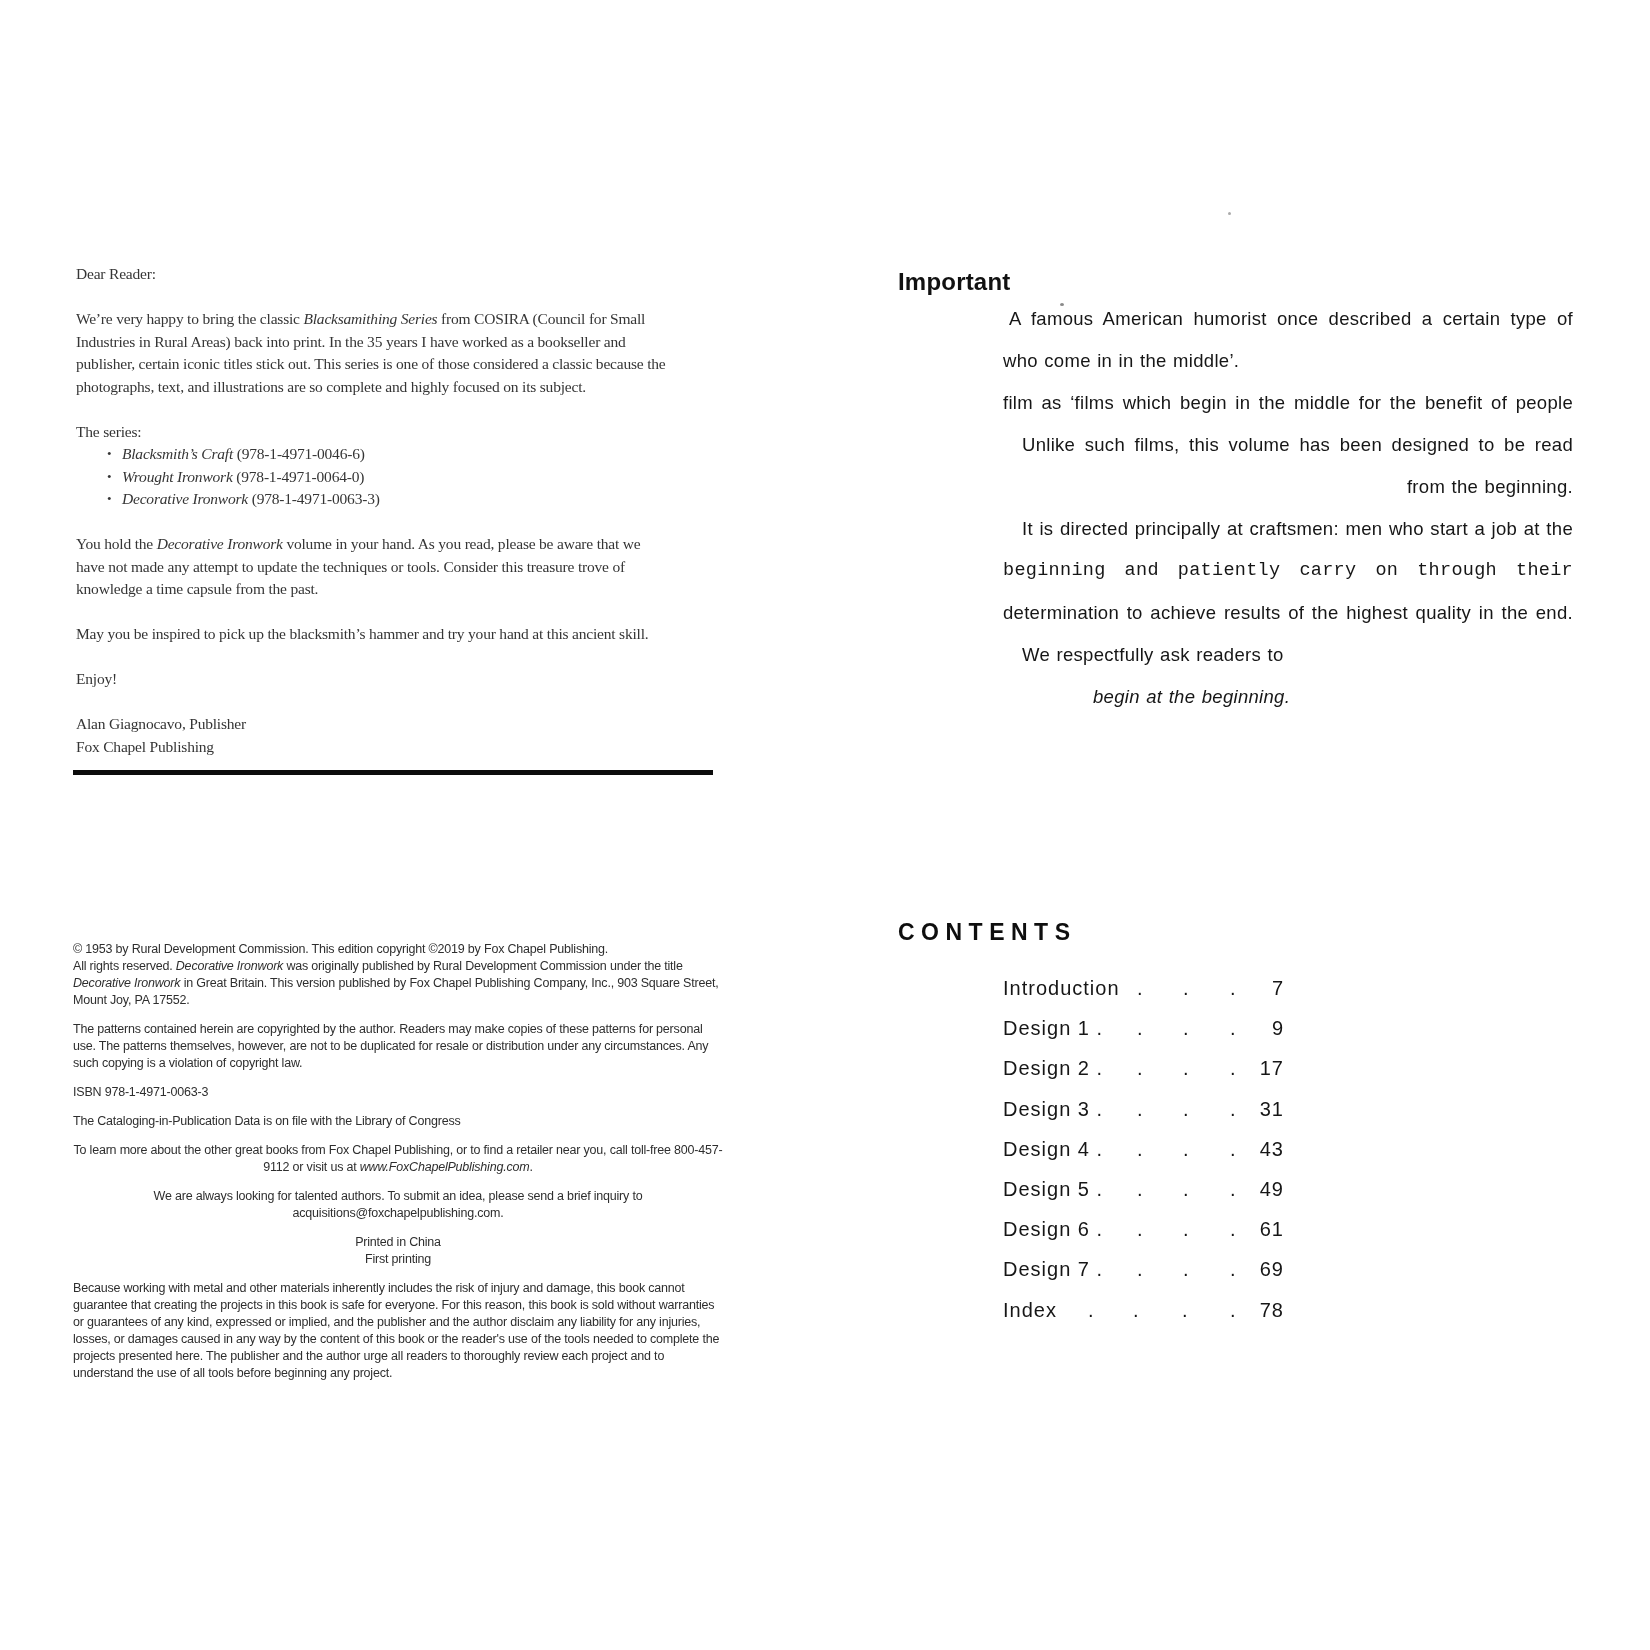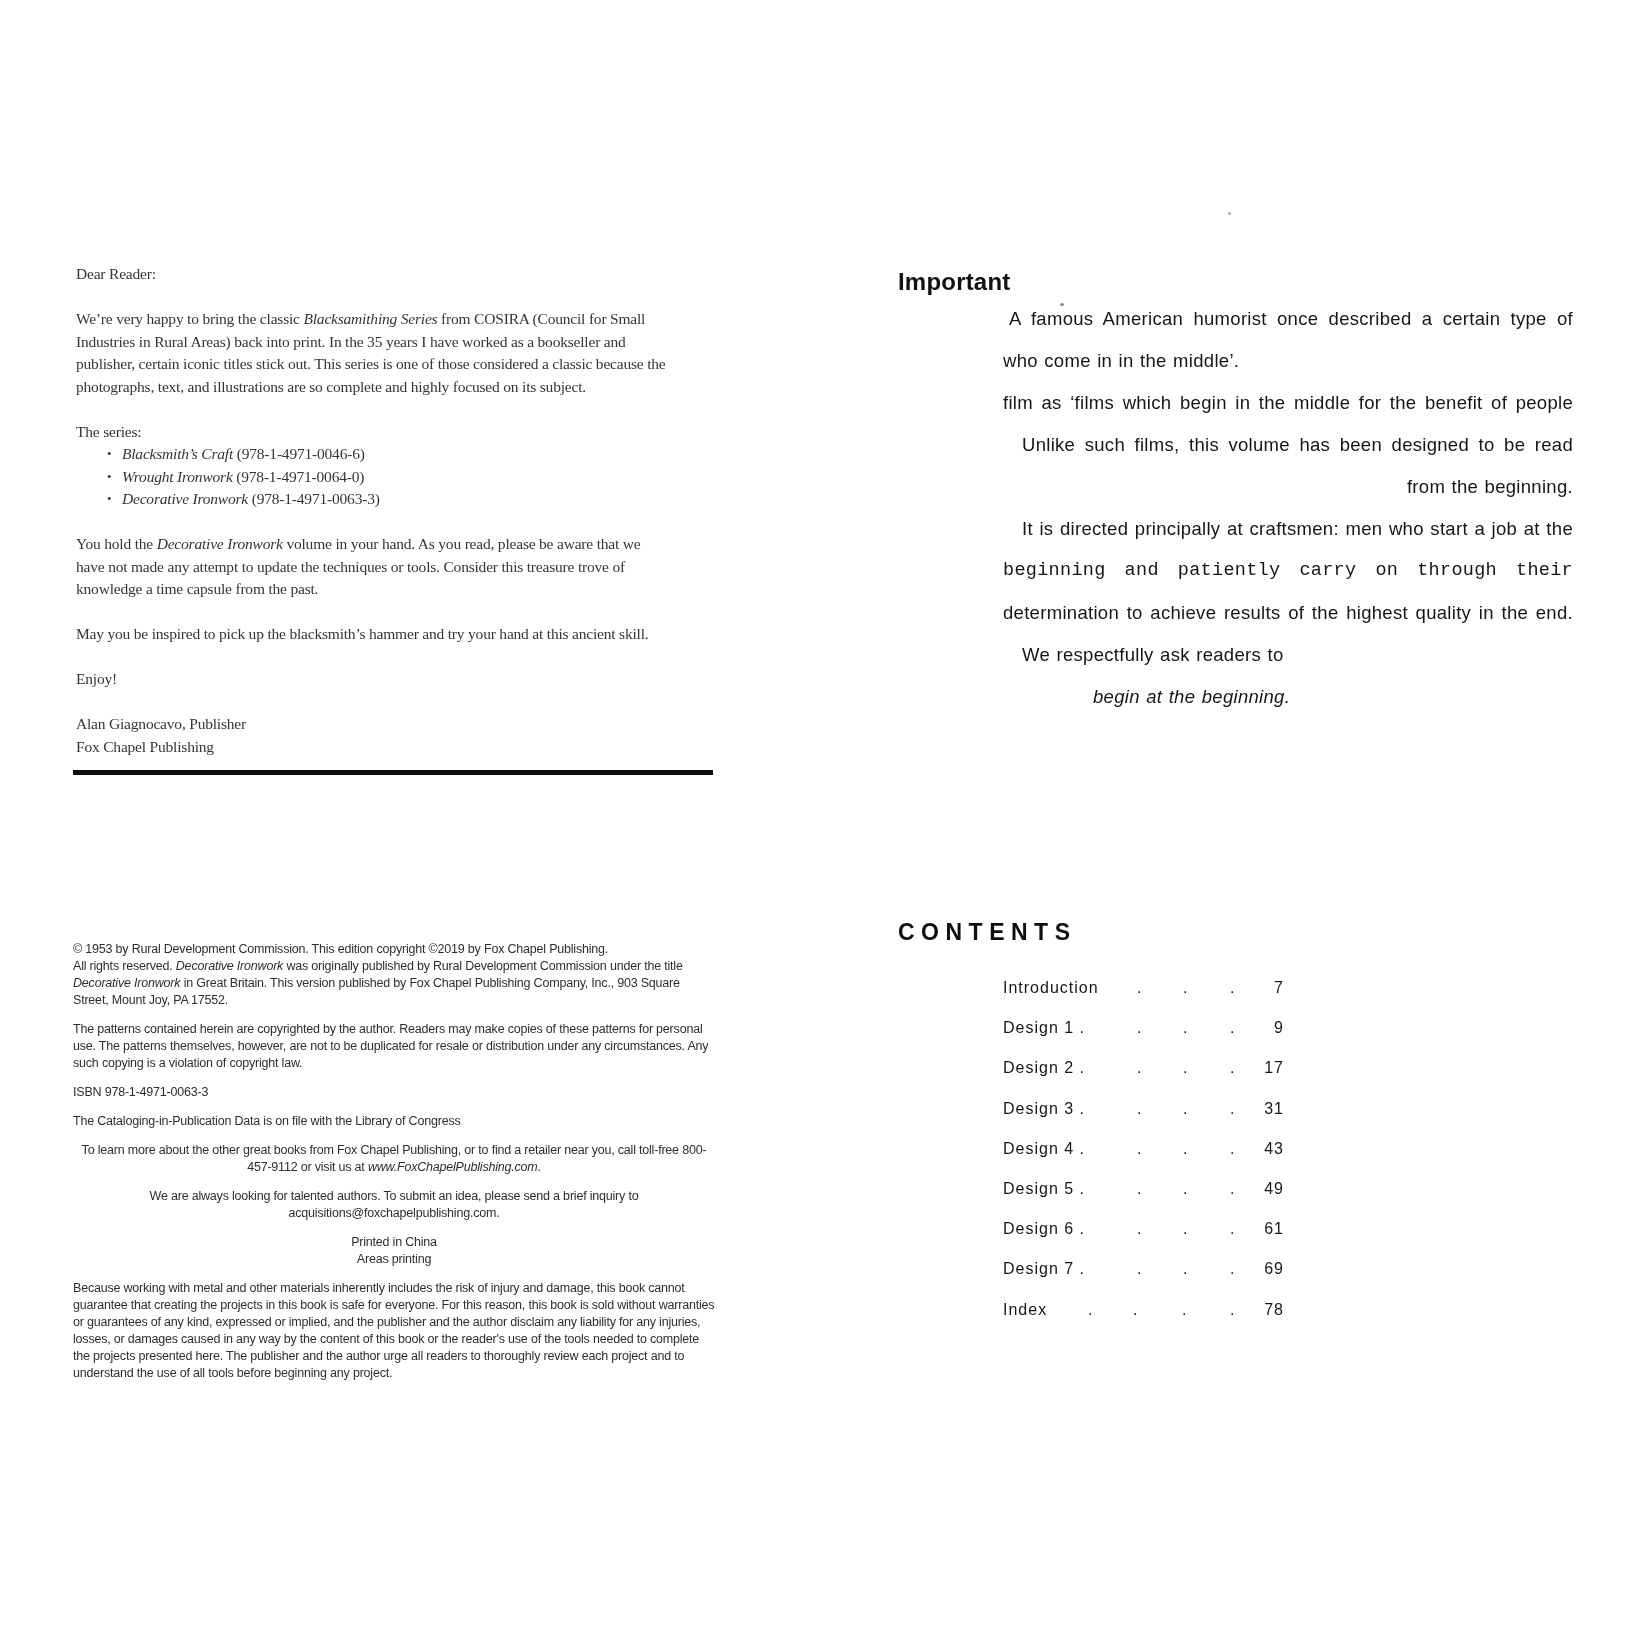--- a/index.html
+++ b/index.html
@@ -30,21 +30,21 @@
     position:absolute;left:73px;top:770px;width:640px;height:4.5px;
     background:#0c0c0c;
   }
 
   
   .colophon{
     position:absolute;left:73px;top:941px;width:650px;
     font-size:12.5px;line-height:17px;letter-spacing:-0.2px;
     color:#2e2e2e;
   }
-  .colophon p{margin:0 8px 12px 0;}
+  .colophon p{margin:0 0 12px 0;}
   .colophon p.tight{margin-bottom:0;}
   .colophon p.center{text-align:center;}
 
   
   .important-heading{
     position:absolute;left:898px;top:268px;margin:0;
     font-size:24px;font-weight:bold;color:#111;
     letter-spacing:0.2px;
   }
   .important-body{
@@ -56,21 +56,21 @@
   .important-body .bl.justify{text-align:justify;text-align-last:justify;}
   .important-body .bl.italic{font-style:italic;}
 
   
   .contents-heading{
     position:absolute;left:898px;top:919px;margin:0;
     font-size:23px;font-weight:bold;letter-spacing:6.5px;color:#0e0e0e;
   }
   .toc{
     position:absolute;left:1003px;top:968px;width:281px;
-    font-size:16px;letter-spacing:1px;color:#161616;
+    font-size:20px;letter-spacing:1px;color:#161616;
   }
   .toc .row{position:relative;height:40.2px;line-height:40.2px;}
   .toc .row .lbl{position:absolute;left:0;top:0;white-space:nowrap;}
   .toc .row .dot{position:absolute;top:0;}
   .toc .row .pg{position:absolute;right:0;top:0;}
 
   
   .artifact{position:absolute;border-radius:50%;}
   .a1{left:1060px;top:303px;width:4px;height:3px;background:#8a8a8a;}
   .a2{left:1228px;top:212px;width:3px;height:3px;background:#ababab;}
@@ -108,21 +108,21 @@
     <div class="rule"></div>
     <div id="colophon" class="colophon">
         <p class="tight"><span>© 1953 by Rural Development Commission. This edition copyright ©2019 by Fox Chapel Publishing.</span></p>
         <p><span>All rights reserved. </span><span class="it">Decorative Ironwork</span><span> was originally published by Rural Development Commission under the title </span><span class="it">Decorative Ironwork</span><span> in Great Britain. This version published by Fox Chapel Publishing Company, Inc., 903 Square Street, Mount Joy, PA 17552.</span></p>
         <p><span>The patterns contained herein are copyrighted by the author. Readers may make copies of these patterns for personal use. The patterns themselves, however, are not to be duplicated for resale or distribution under any circumstances. Any such copying is a violation of copyright law.</span></p>
         <p><span>ISBN 978-1-4971-0063-3</span></p>
         <p><span>The Cataloging-in-Publication Data is on file with the Library of Congress</span></p>
         <p class="center"><span>To learn more about the other great books from Fox Chapel Publishing, or to find a retailer near you, call toll-free 800-457-9112 or visit us at </span><span class="it">www.FoxChapelPublishing.com</span><span>.</span></p>
         <p class="center"><span>We are always looking for talented authors. To submit an idea, please send a brief inquiry to acquisitions@foxchapelpublishing.com.</span></p>
         <p class="center tight"><span>Printed in China</span></p>
-        <p class="center"><span>Areas printing</span></p>
+        <p class="center"><span>First printing</span></p>
         <p><span>Because working with metal and other materials inherently includes the risk of injury and damage, this book cannot guarantee that creating the projects in this book is safe for everyone. For this reason, this book is sold without warranties or guarantees of any kind, expressed or implied, and the publisher and the author disclaim any liability for any injuries, losses, or damages caused in any way by the content of this book or the reader's use of the tools needed to complete the projects presented here. The publisher and the author urge all readers to thoroughly review each project and to understand the use of all tools before beginning any project.</span></p>
       </div>
   </section>
 
   <section>
     <h1 class="important-heading">Important</h1>
     <div id="important-body" class="important-body">
         <div class="bl justify" style="padding-left: 6px;">A famous American humorist once described a certain type of</div>
         <div class="bl" style="padding-left: 0px;">who come in in the middle’.</div>
         <div class="bl justify" style="padding-left: 0px;">film as ‘films which begin in the middle for the benefit of people</div>

